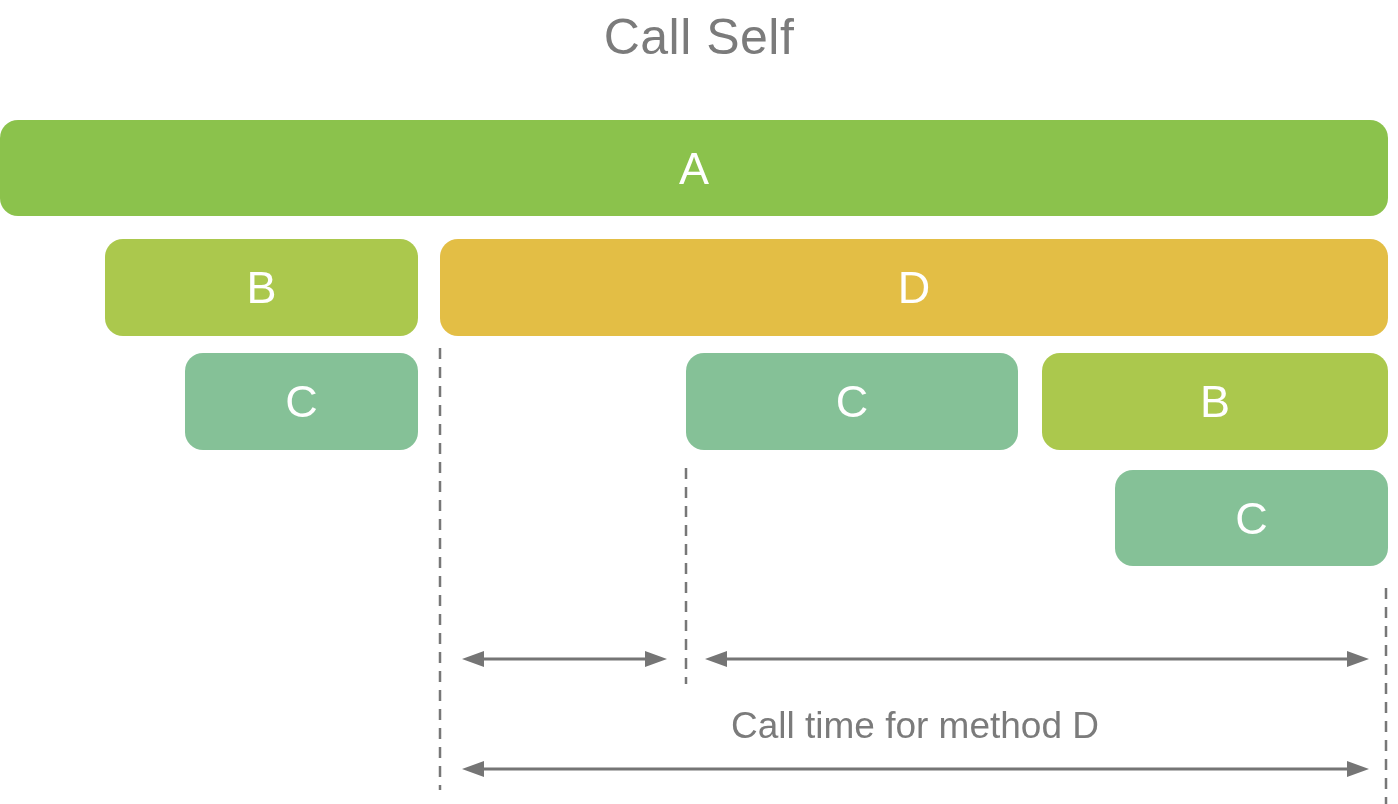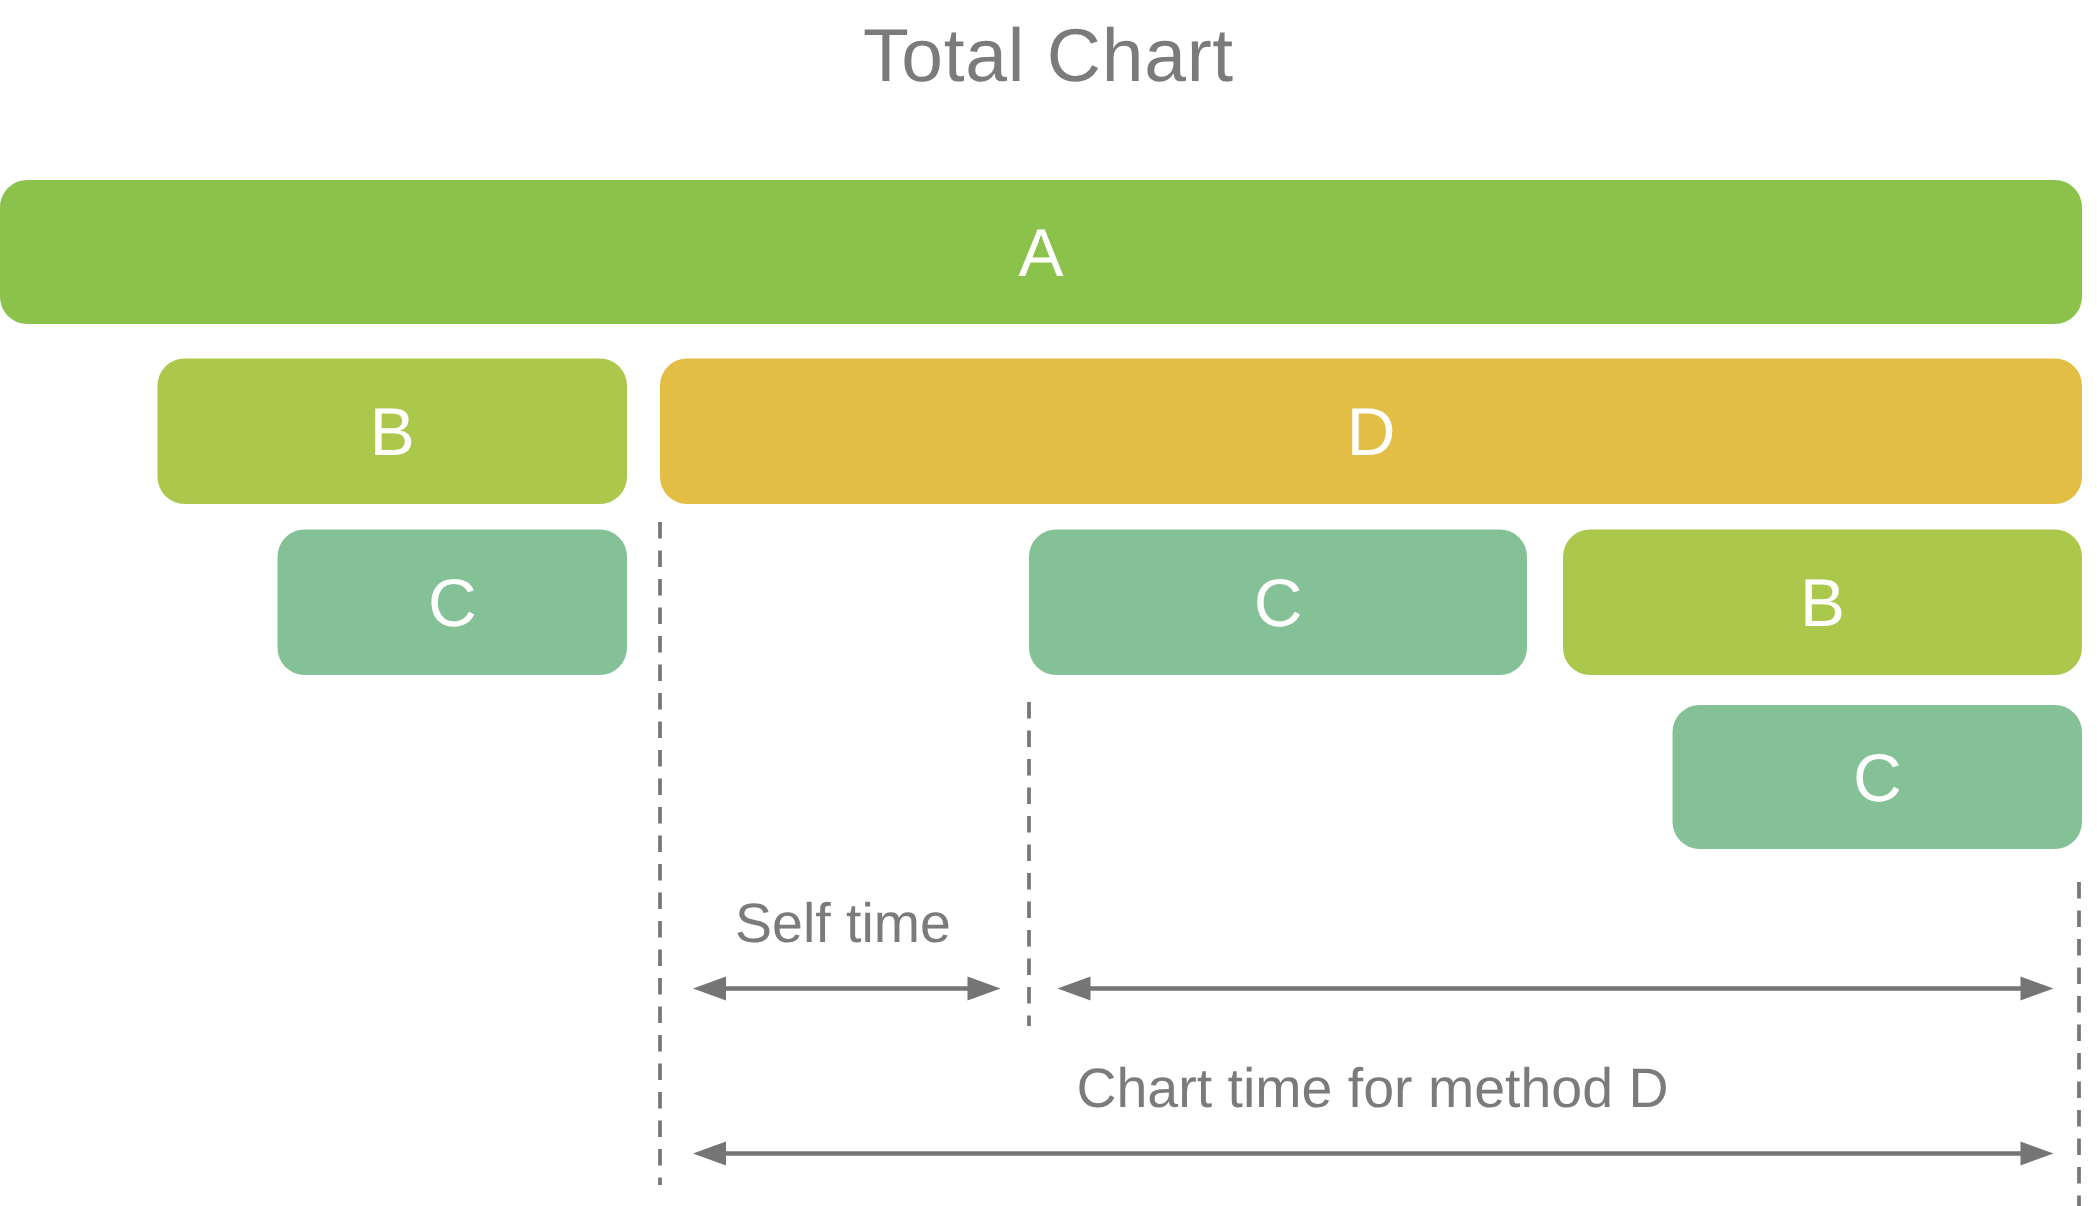--- a/index.html
+++ b/index.html
@@ -30,21 +30,21 @@
   .ann{
     position:absolute;transform:translateX(-50%);
     font-size:37px;font-weight:300;color:#7b7b7b;white-space:nowrap;
   }
 </style>
 </head>
 <body>
 
 <div class="canvas">
 
-  <h1 class="title">Total Chart</h1>
+  <h1 class="title">Call Self</h1>
 
   <div class="bar m-a" style="left:0px;top:120px;width:1388px;height:96px;">
     <span class="bar-label">A</span>
   </div>
 
   <div class="bar m-b" style="left:105px;top:239px;width:313px;height:97px;">
     <span class="bar-label">B</span>
   </div>
   <div class="bar m-d" style="left:440px;top:239px;width:948px;height:97px;">
     <span class="bar-label">D</span>
@@ -81,16 +81,15 @@
       <polygon class="head" points="1369,659 1347,651 1347,667"></polygon>
     </g>
 
     <g>
       <line class="shaft" x1="480" y1="769" x2="1351" y2="769"></line>
       <polygon class="head" points="462,769 484,761 484,777"></polygon>
       <polygon class="head" points="1369,769 1347,761 1347,777"></polygon>
     </g>
   </svg>
 
-  <div class="ann" style="left:562px;top:595px;">Self time</div>
-  <div class="ann" style="left:915px;top:705px;">Chart time for method D</div>
+  <div class="ann" style="left:915px;top:705px;">Call time for method D</div>
 
 </div>
 
 </body></html>

